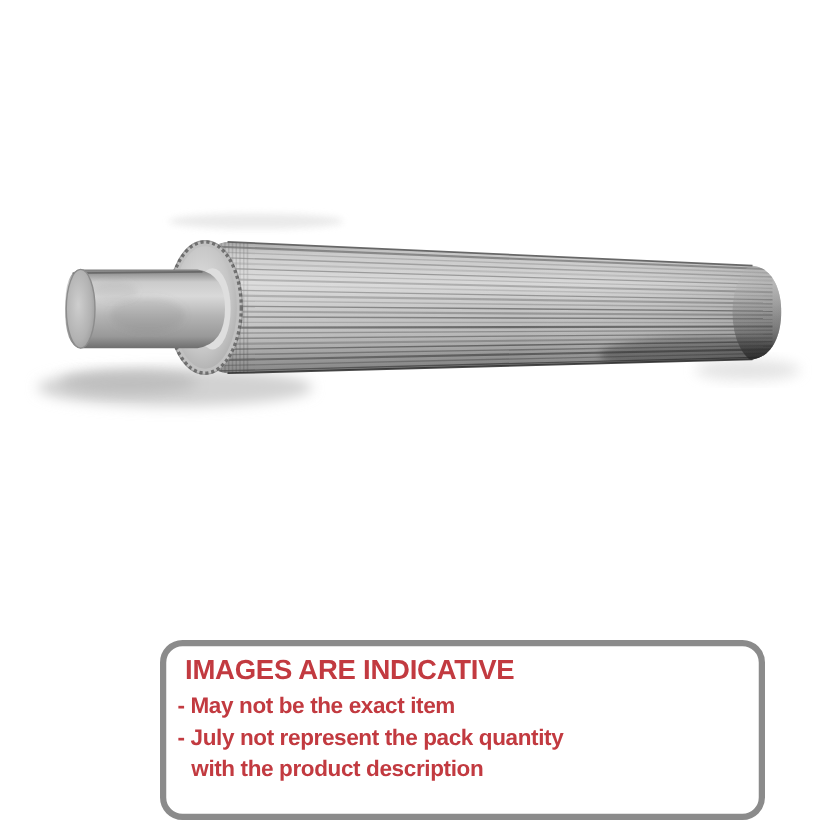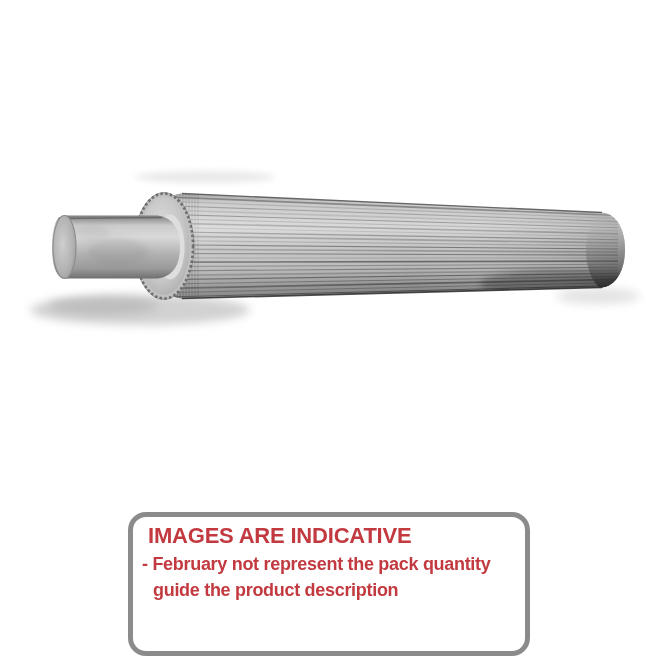--- a/index.html
+++ b/index.html
@@ -6,21 +6,21 @@
     --notice-red:#c23a40;
     --notice-border:#8b8b8b;
   }
   html,body{margin:0;padding:0;background:#ffffff;}
   .stage{
     position:relative;width:670px;height:670px;background:#ffffff;
     overflow:hidden;font-family:"Liberation Sans", sans-serif;
   }
   .photo-wrap{position:absolute;left:0;top:0;width:670px;height:470px;}
   .notice-box{
-    position:absolute;left:128px;top:512px;width:402px;height:144px;
+    position:absolute;left:128px;top:512px;width:484px;height:144px;
     box-sizing:border-box;background:#ffffff;
     border:5px solid var(--notice-border);border-radius:18px;
     padding:4px 8px 0 9px;
   }
   .notice-title{
     color:var(--notice-red);font-weight:bold;font-size:22px;line-height:27px;
     margin:1px 0 3px 6px;letter-spacing:-0.2px;white-space:nowrap;
   }
   .notice-line{
     color:var(--notice-red);font-weight:bold;font-size:18px;line-height:25.5px;
@@ -161,16 +161,17 @@
         <path d="M 58,218.5 L 162,217.5" stroke="rgba(80,80,80,0.6)" stroke-width="1.3" fill="none"></path>
         <ellipse cx="118" cy="252" rx="30" ry="14" fill="rgba(105,105,105,0.15)" filter="url(#soft3)"></ellipse>
         <ellipse cx="92" cy="233" rx="18" ry="8" fill="rgba(120,120,120,0.13)" filter="url(#soft3)"></ellipse>
         <ellipse cx="64.5" cy="247" rx="11.5" ry="31.5" fill="url(#capRad)" stroke="#8c8c8c" stroke-width="1.1"></ellipse>
       </g>
     </svg>
   </div>
 
   <div class="notice-box">
     <div class="notice-title">IMAGES ARE INDICATIVE</div>
-    <div class="notice-line">- February not represent the pack quantity</div>
-    <div class="notice-line cont">guide the product description</div>
+    <div class="notice-line">- May not be the exact item</div>
+    <div class="notice-line">- July not represent the pack quantity</div>
+    <div class="notice-line cont">with the product description</div>
   </div>
 </div>
 
 </body></html>

